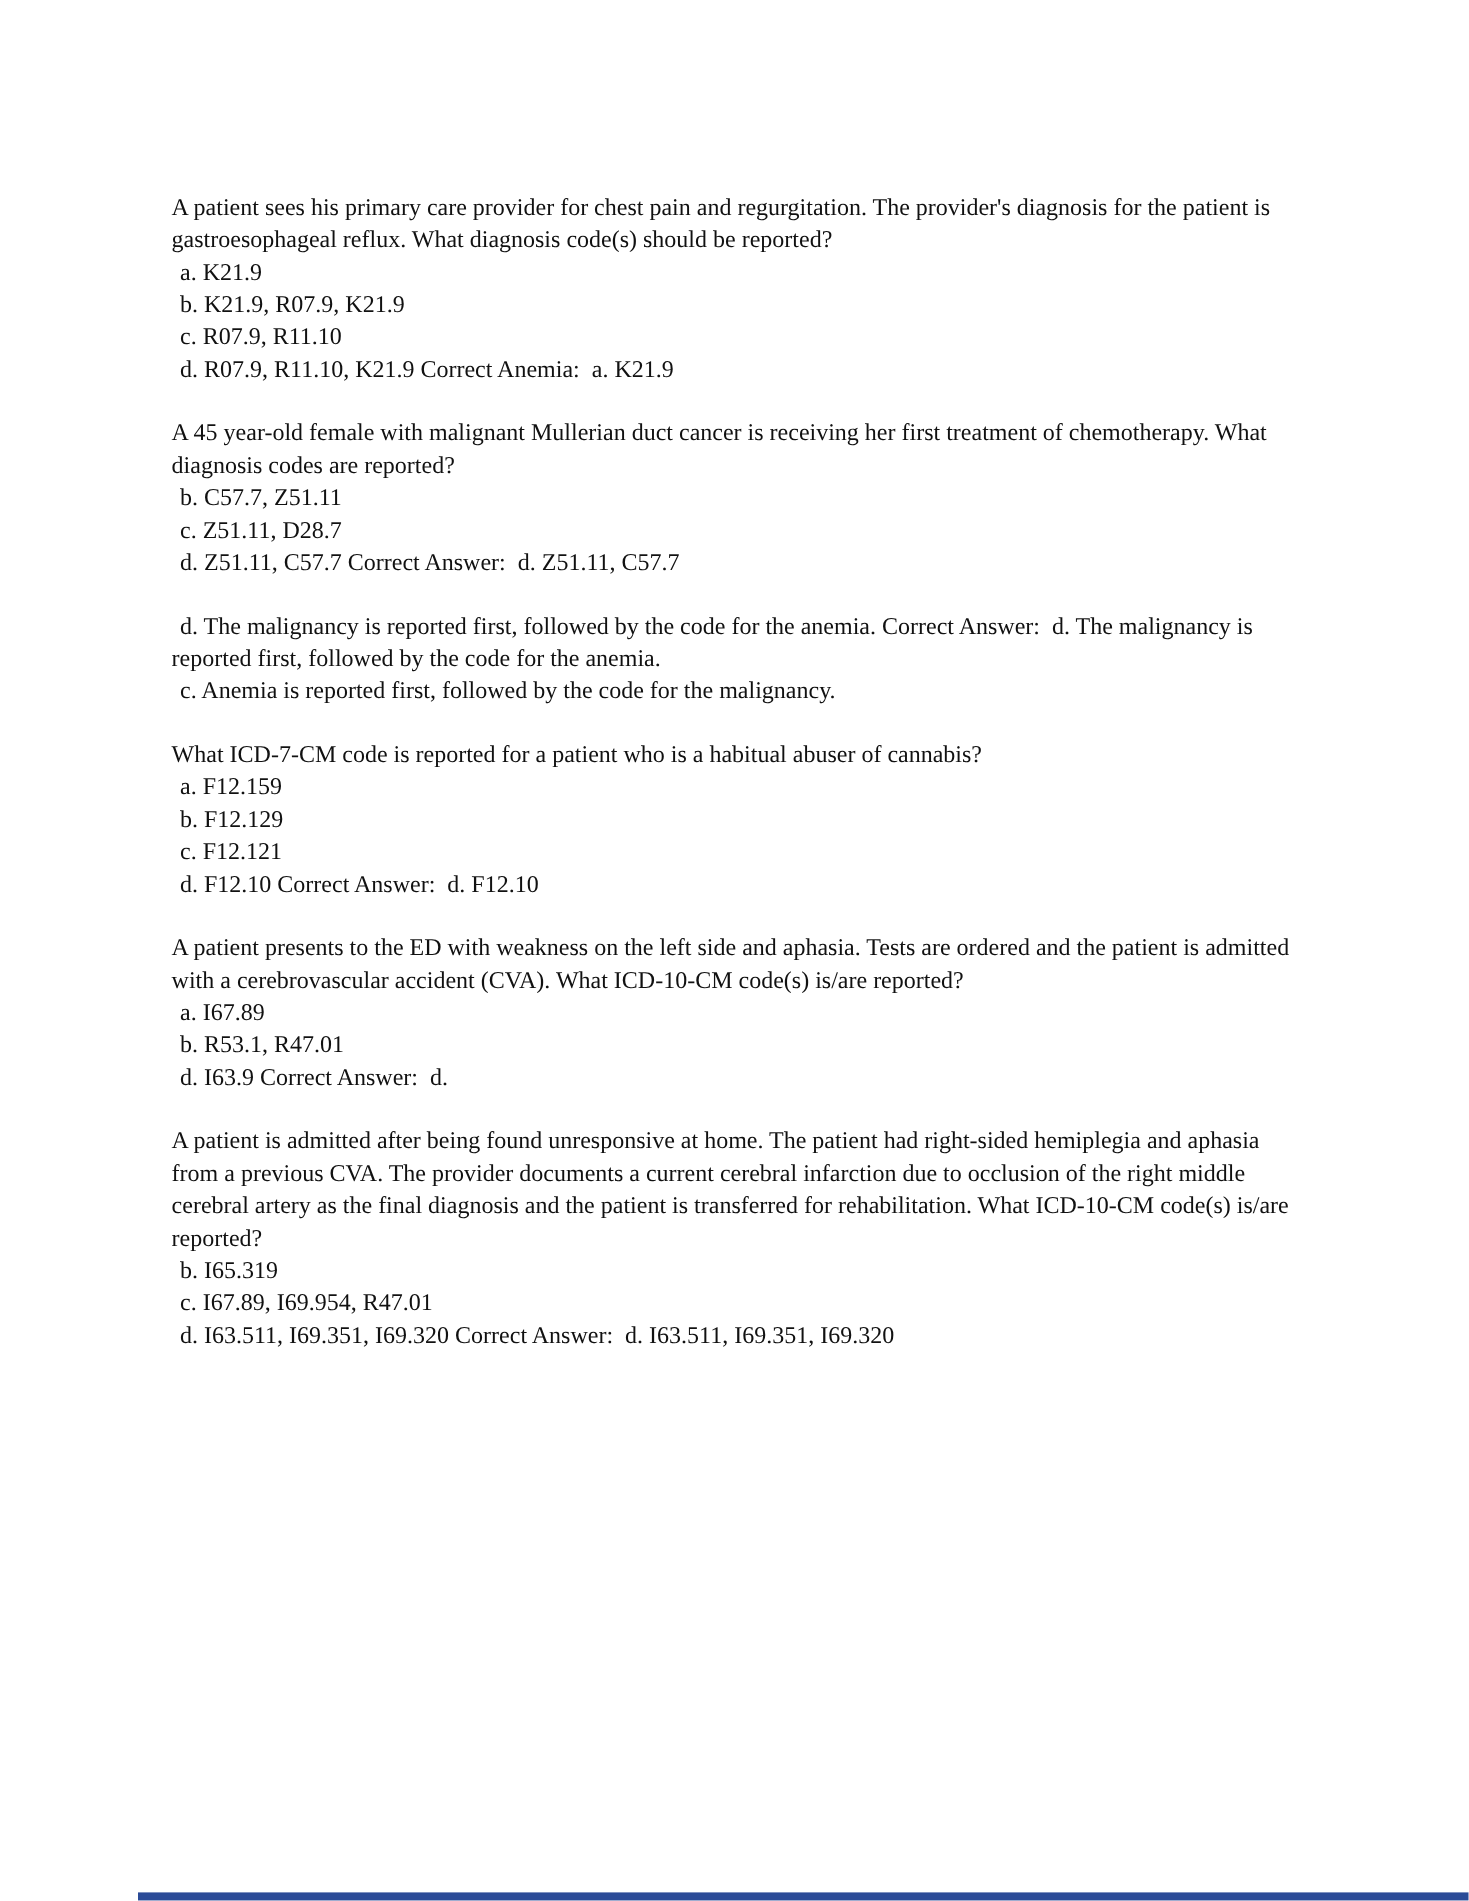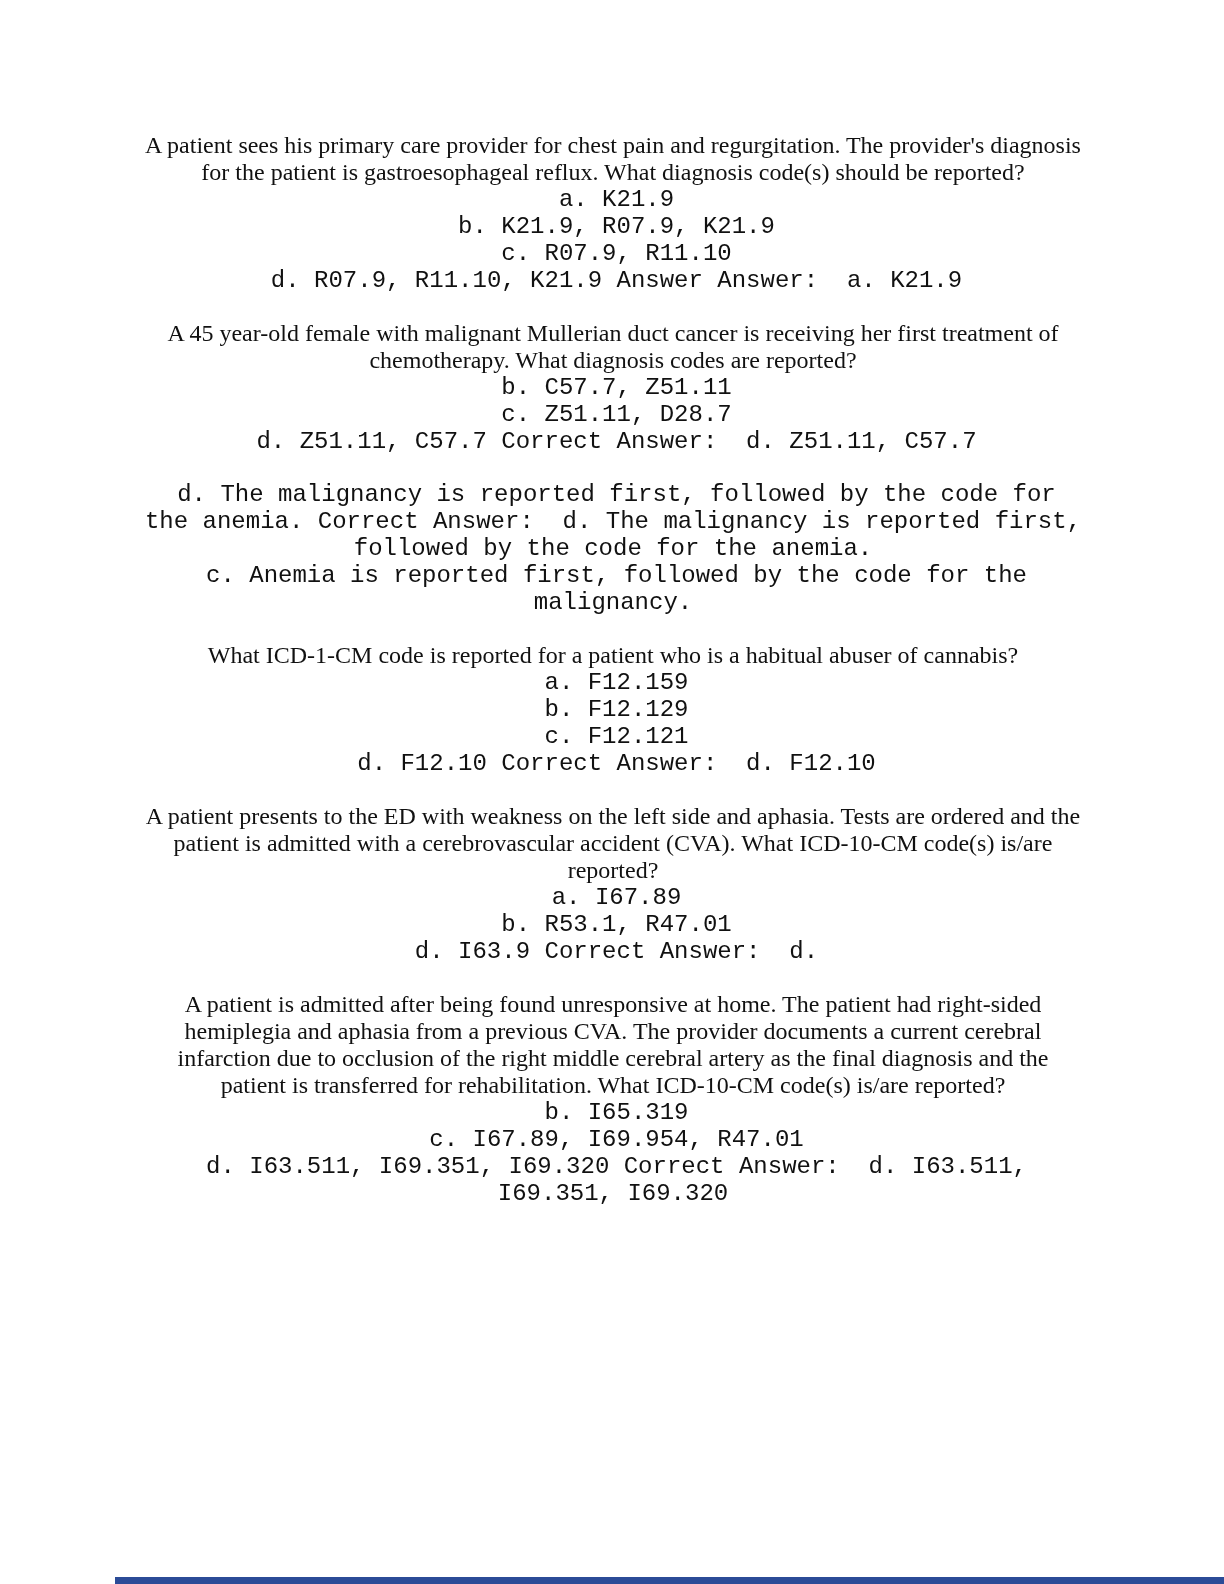--- a/index.html
+++ b/index.html
@@ -11,70 +11,68 @@
     position: relative;
     width: 1224px;
     height: 1584px;
     background: #ffffff;
     overflow: hidden;
     font-family: "Liberation Serif", "DejaVu Serif", serif;
     color: #111111;
   }
   .content {
     position: absolute;
-    top: 132px;
+    top: 160px;
     left: 143px;
     width: 940px;
-    font-size: 24px;
+    font-size: 20px;
     line-height: 27px;
-    text-align: center;
   }
   .question-block {
     margin-bottom: 26px;
   }
   .question-text {
     white-space: pre-wrap;
   }
   .option-line {
     white-space: pre-wrap;
     text-indent: 7px;
-    font-family: Liberation Mono, monospace;
   }
   .footer-bar {
     position: absolute;
     left: 115px;
     right: 0;
     bottom: 0;
     height: 7px;
   }
 </style>
 </head>
 <body>
 
 <div class="page" style="background: rgb(255, 255, 255);">
   <div class="content">
       <div class="question-block">
         <div class="question-text">A patient sees his primary care provider for chest pain and regurgitation. The provider's diagnosis for the patient is gastroesophageal reflux. What diagnosis code(s) should be reported?</div>
         <div class="option-line">a. K21.9</div>
         <div class="option-line">b. K21.9, R07.9, K21.9</div>
         <div class="option-line">c. R07.9, R11.10</div>
-        <div class="option-line">d. R07.9, R11.10, K21.9 Answer Answer:  a. K21.9</div>
+        <div class="option-line">d. R07.9, R11.10, K21.9 Correct Anemia:  a. K21.9</div>
       </div>
       <div class="question-block">
         <div class="question-text">A 45 year-old female with malignant Mullerian duct cancer is receiving her first treatment of chemotherapy. What diagnosis codes are reported?</div>
         <div class="option-line">b. C57.7, Z51.11</div>
         <div class="option-line">c. Z51.11, D28.7</div>
         <div class="option-line">d. Z51.11, C57.7 Correct Answer:  d. Z51.11, C57.7</div>
       </div>
       <div class="question-block">
         <div class="option-line">d. The malignancy is reported first, followed by the code for the anemia. Correct Answer:  d. The malignancy is reported first, followed by the code for the anemia.</div>
         <div class="option-line">c. Anemia is reported first, followed by the code for the malignancy.</div>
       </div>
       <div class="question-block">
-        <div class="question-text">What ICD-1-CM code is reported for a patient who is a habitual abuser of cannabis?</div>
+        <div class="question-text">What ICD-7-CM code is reported for a patient who is a habitual abuser of cannabis?</div>
         <div class="option-line">a. F12.159</div>
         <div class="option-line">b. F12.129</div>
         <div class="option-line">c. F12.121</div>
         <div class="option-line">d. F12.10 Correct Answer:  d. F12.10</div>
       </div>
       <div class="question-block">
         <div class="question-text">A patient presents to the ED with weakness on the left side and aphasia. Tests are ordered and the patient is admitted with a cerebrovascular accident (CVA). What ICD-10-CM code(s) is/are reported?</div>
         <div class="option-line">a. I67.89</div>
         <div class="option-line">b. R53.1, R47.01</div>
         <div class="option-line">d. I63.9 Correct Answer:  d.</div>

